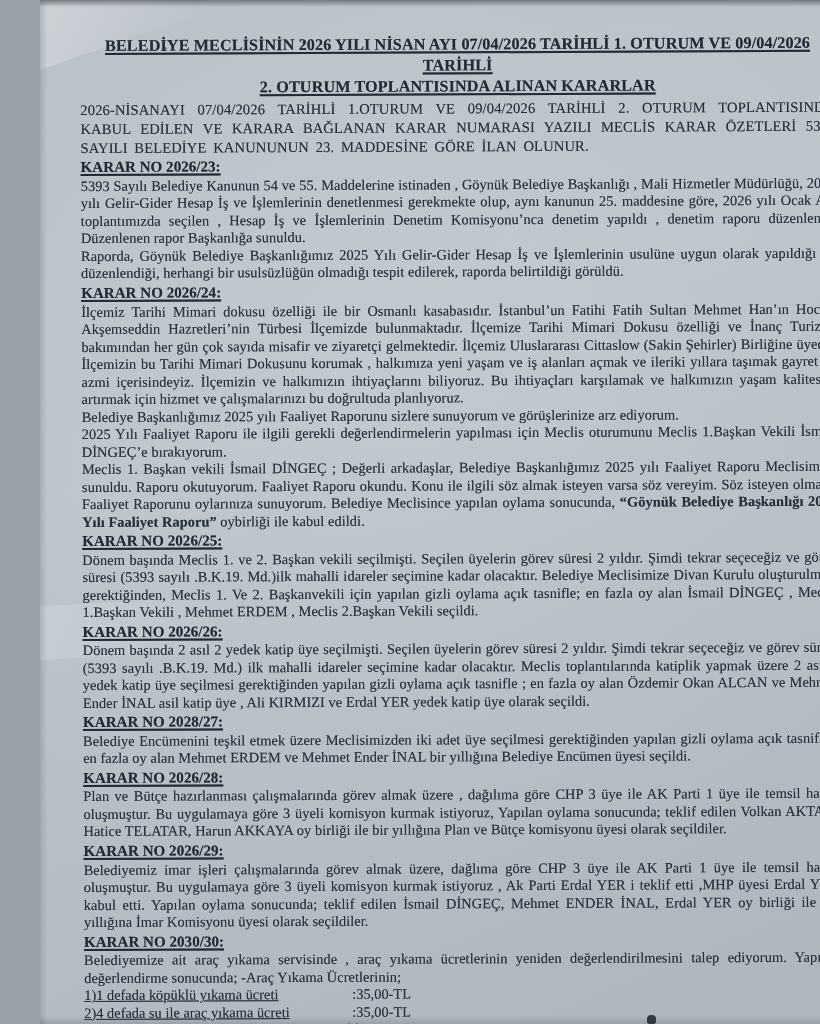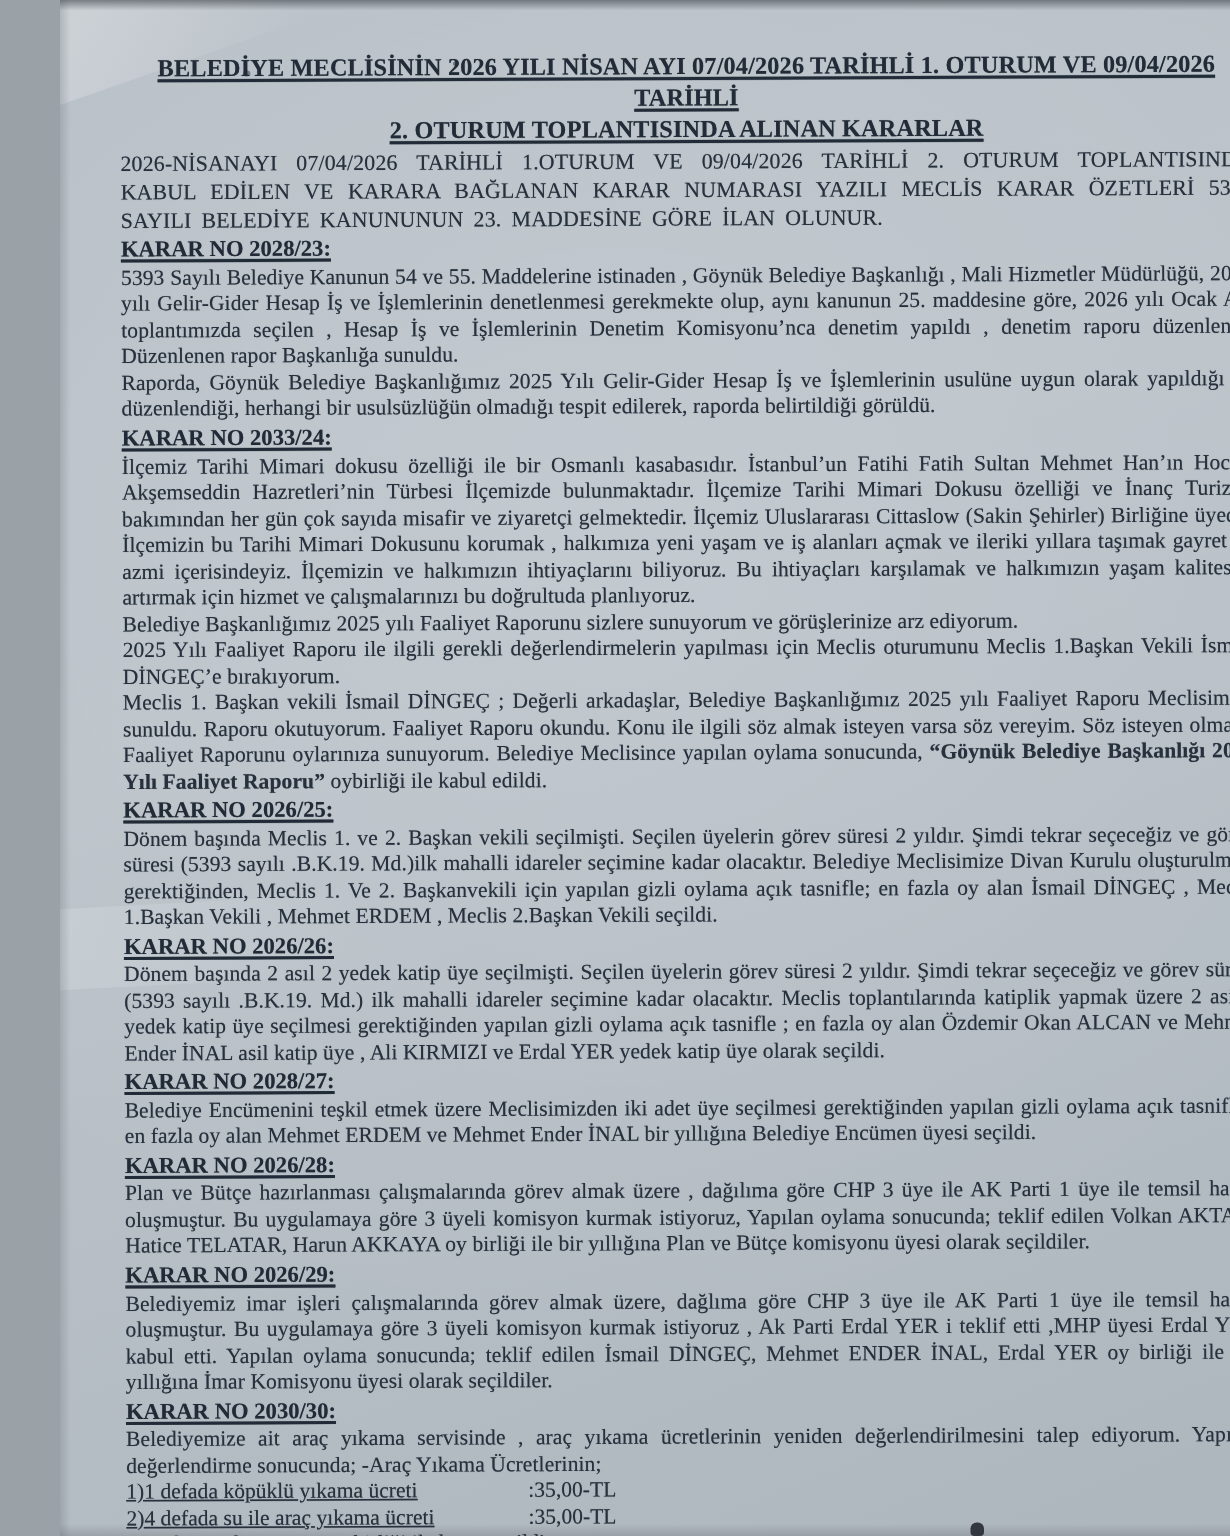--- a/index.html
+++ b/index.html
@@ -77,27 +77,27 @@
   <div class="content">
 
     <div class="doc-title">
       <div><span class="tline">BELEDİYE MECLİSİNİN 2026 YILI NİSAN AYI  07/04/2026 TARİHLİ  1. OTURUM VE 09/04/2026 TARİHLİ</span></div>
       <div><span class="tline">2. OTURUM  TOPLANTISINDA ALINAN KARARLAR</span></div>
     </div>
 
     <p class="intro">2026-NİSANAYI 07/04/2026 TARİHLİ 1.OTURUM VE 09/04/2026 TARİHLİ 2. OTURUM TOPLANTISINDA KABUL EDİLEN VE KARARA BAĞLANAN KARAR NUMARASI YAZILI MECLİS KARAR ÖZETLERİ 5393 SAYILI BELEDİYE KANUNUNUN 23. MADDESİNE GÖRE İLAN OLUNUR.</p>
 
     <div>
-      <div class="karar-heading"><span class="hline">KARAR NO 2028/23:</span></div>
+      <div class="karar-heading"><span class="hline">KARAR NO 2026/23:</span></div>
       <p class="para">5393 Sayılı Belediye Kanunun 54 ve  55. Maddelerine istinaden , Göynük Belediye Başkanlığı , Mali Hizmetler Müdürlüğü, 2025 yılı Gelir-Gider Hesap İş ve İşlemlerinin denetlenmesi gerekmekte olup,  aynı kanunun 25. maddesine göre, 2026 yılı Ocak Ayı toplantımızda seçilen , Hesap İş ve İşlemlerinin Denetim Komisyonu’nca denetim yapıldı , denetim raporu düzenlendi. Düzenlenen rapor  Başkanlığa sunuldu.</p>
       <p class="para">Raporda, Göynük Belediye Başkanlığımız 2025 Yılı Gelir-Gider Hesap İş ve İşlemlerinin usulüne uygun olarak yapıldığı ve  düzenlendiği,  herhangi bir usulsüzlüğün olmadığı tespit edilerek, raporda belirtildiği görüldü.</p>
     </div>
 
     <div>
-      <div class="karar-heading"><span class="hline">KARAR NO 2033/24:</span></div>
+      <div class="karar-heading"><span class="hline">KARAR NO 2026/24:</span></div>
       <p class="para">İlçemiz Tarihi Mimari dokusu özelliği ile bir Osmanlı kasabasıdır. İstanbul’un Fatihi Fatih Sultan  Mehmet Han’ın Hocası Akşemseddin Hazretleri’nin Türbesi İlçemizde bulunmaktadır. İlçemize  Tarihi Mimari Dokusu özelliği  ve İnanç Turizmi bakımından her gün çok sayıda misafir ve ziyaretçi  gelmektedir. İlçemiz Uluslararası Cittaslow (Sakin Şehirler) Birliğine üyedir. İlçemizin bu  Tarihi Mimari Dokusunu korumak , halkımıza yeni yaşam ve iş alanları açmak ve ileriki yıllara taşımak gayret ve azmi içerisindeyiz. İlçemizin ve halkımızın ihtiyaçlarını biliyoruz. Bu ihtiyaçları karşılamak ve halkımızın  yaşam kalitesini artırmak için hizmet ve çalışmalarınızı bu doğrultuda planlıyoruz.</p>
       <p class="para">Belediye Başkanlığımız 2025 yılı Faaliyet Raporunu sizlere sunuyorum ve görüşlerinize arz ediyorum.</p>
       <p class="para">2025 Yılı Faaliyet Raporu ile ilgili gerekli değerlendirmelerin yapılması için Meclis oturumunu Meclis 1.Başkan Vekili İsmail DİNGEÇ’e bırakıyorum.</p>
       <p class="para"><span>Meclis 1. Başkan vekili İsmail DİNGEÇ ; Değerli arkadaşlar, Belediye Başkanlığımız 2025 yılı Faaliyet Raporu Meclisimize sunuldu. Raporu okutuyorum. Faaliyet Raporu okundu. Konu ile ilgili söz almak isteyen varsa söz vereyim. Söz isteyen olmadı. Faaliyet Raporunu oylarınıza sunuyorum. Belediye Meclisince yapılan oylama sonucunda, </span><span class="bold-inline">“Göynük Belediye Başkanlığı  2025 Yılı Faaliyet Raporu”</span><span>  oybirliği ile kabul edildi.</span></p>
     </div>
 
     <div>
       <div class="karar-heading"><span class="hline">KARAR NO 2026/25:</span></div>
       <p class="para">Dönem başında Meclis 1. ve 2. Başkan vekili seçilmişti. Seçilen üyelerin görev süresi 2 yıldır. Şimdi tekrar seçeceğiz ve görev süresi (5393 sayılı .B.K.19. Md.)ilk mahalli idareler  seçimine kadar olacaktır. Belediye Meclisimize Divan Kurulu oluşturulması gerektiğinden, Meclis 1. Ve 2. Başkanvekili için yapılan gizli oylama açık tasnifle; en fazla oy alan İsmail DİNGEÇ , Meclis 1.Başkan Vekili , Mehmet ERDEM , Meclis 2.Başkan Vekili seçildi.</p>
     </div>

